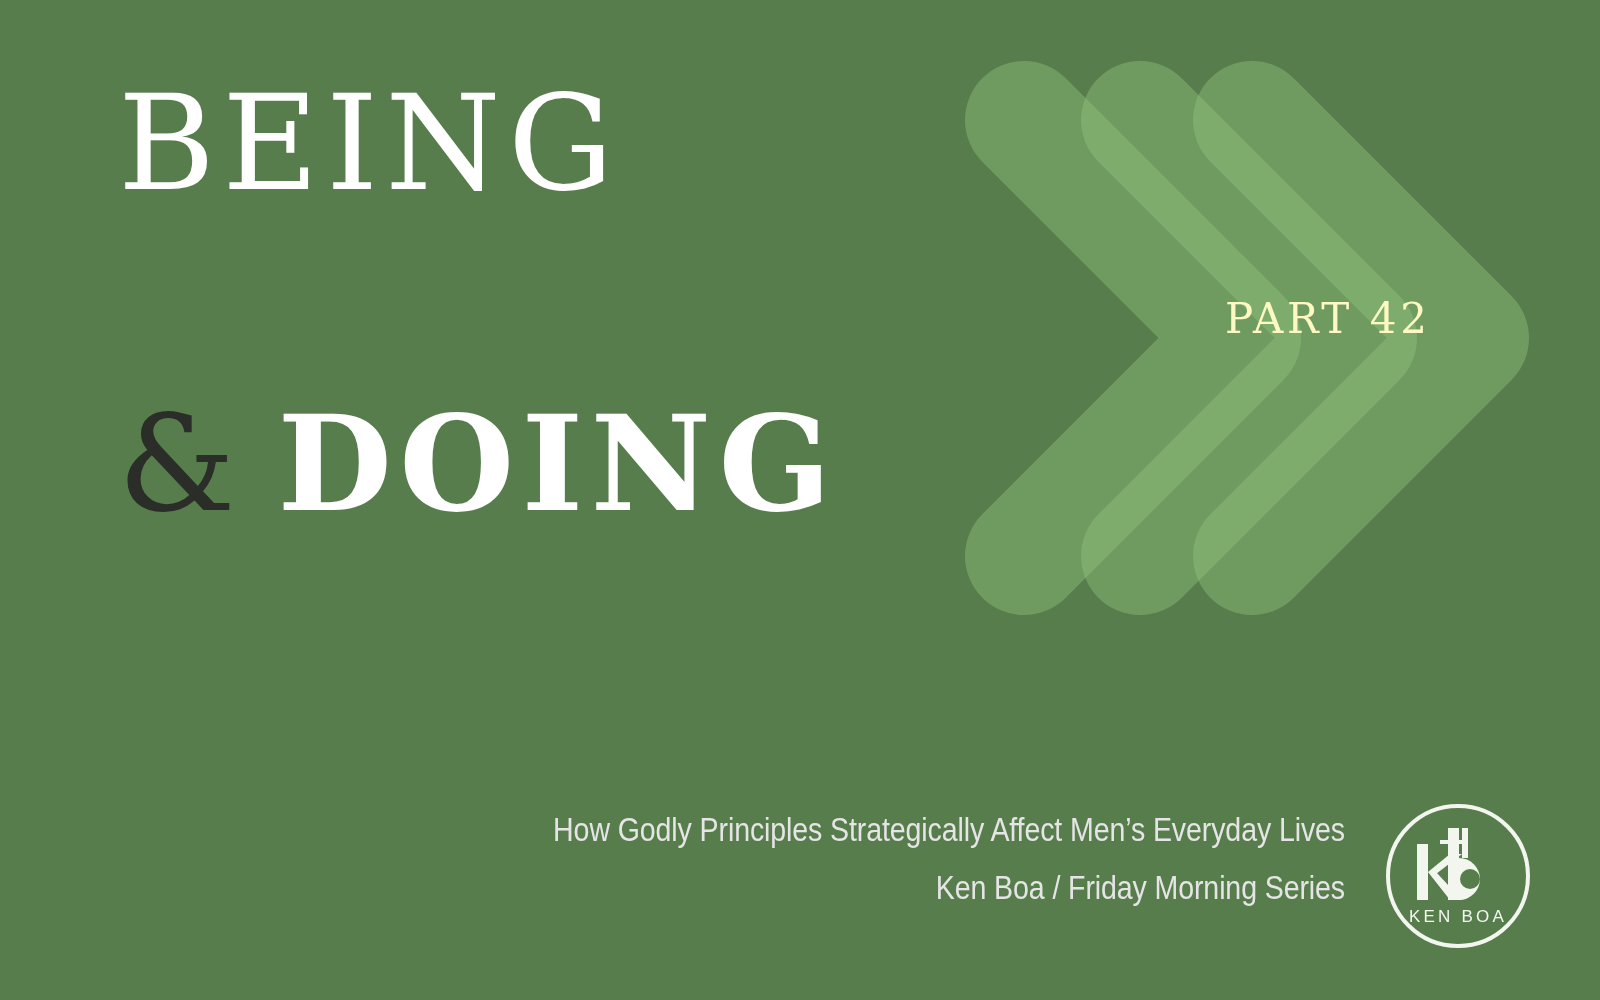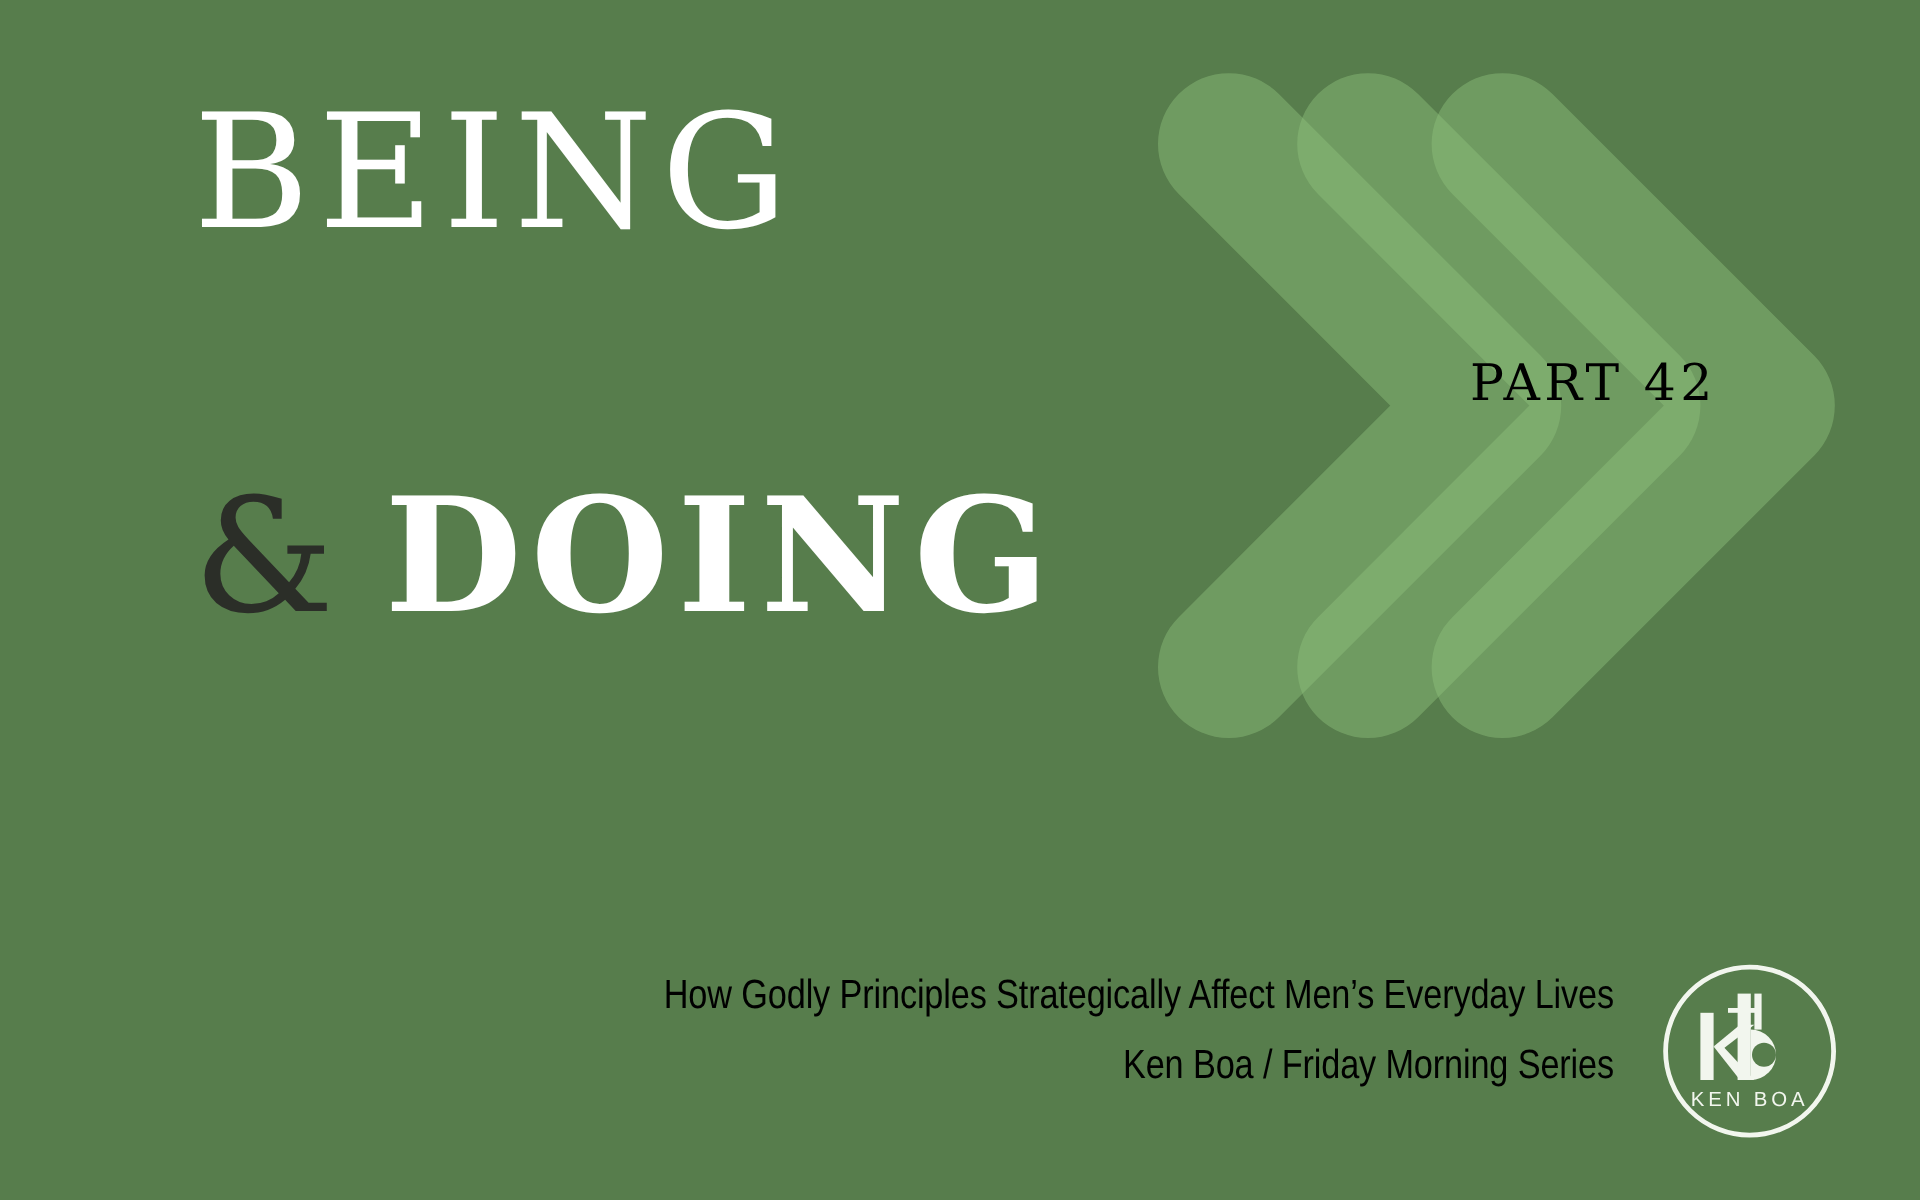--- a/index.html
+++ b/index.html
@@ -30,21 +30,20 @@
     pointer-events: none;
   }
 
   
   .title-block {
     position: absolute;
     left: 0;
     top: 0;
     width: 1040px;
     height: 560px;
-    margin-left: 43px;
   }
 
   .title-line {
     position: absolute;
     font-family: "DejaVu Serif", "Liberation Serif", serif;
     font-weight: 400;
     color: #ffffff;
     white-space: nowrap;
     line-height: 1;
     letter-spacing: 0.055em;
@@ -90,32 +89,32 @@
 
   
   .part-badge {
     position: absolute;
     left: 1225px;
     top: 298px;
     font-family: "DejaVu Serif", "Liberation Serif", serif;
     font-size: 42px;
     line-height: 1;
     letter-spacing: 0.085em;
-    color: #000000;
+    color: #fef9c3;
     white-space: nowrap;
   }
 
   
   .footer-text {
     position: absolute;
     left: 0;
     top: 800px;
     width: 1345px;
     text-align: right;
-    color: #000000;
+    color: #e5e5e5;
   }
 
   .footer-line {
     font-family: "Liberation Sans Narrow", "Liberation Sans", sans-serif;
     font-size: 34px;
     line-height: 1.72;
     letter-spacing: -0.004em;
     white-space: nowrap;
     transform: scaleX(0.84);
     transform-origin: right center;

